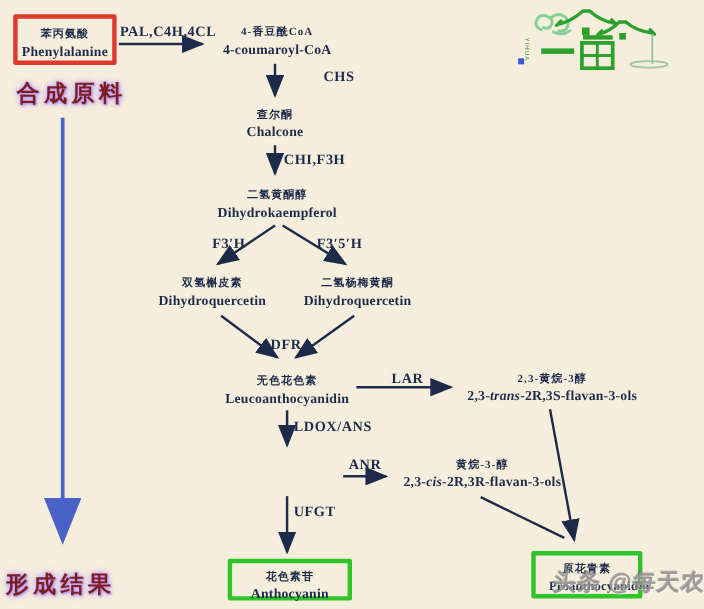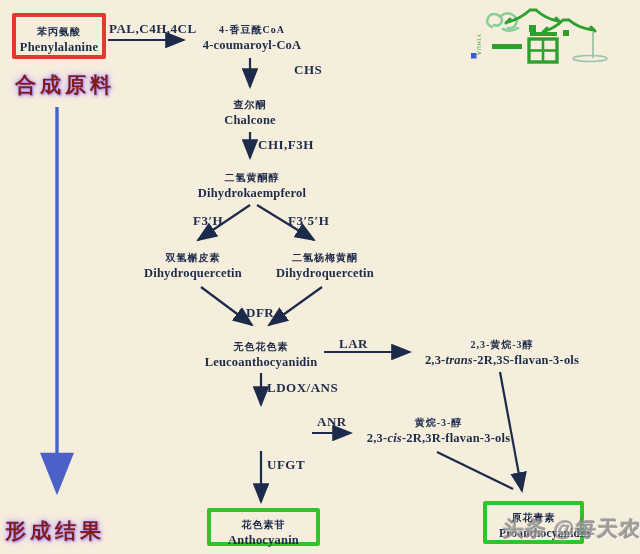--- a/index.html
+++ b/index.html
@@ -128,21 +128,21 @@
     <div class="zh">原花青素</div>
     <div class="en" style="font-size:11.5px;padding-left:12px;">Proanthocyanidin</div>
   </div>
 
   <div class="enzyme" style="left:109px;top:21px;">PAL,C4H,4CL</div>
   <div class="enzyme" style="left:262px;top:62px;margin-left:32px;">CHS</div>
   <div class="enzyme" style="left:258px;top:137px;">CHI,F3H</div>
   <div class="enzyme" style="left:193px;top:213px;">F3′H</div>
   <div class="enzyme" style="left:288px;top:213px;">F3′5′H</div>
   <div class="enzyme" style="left:246px;top:305px;">DFR</div>
-  <div class="enzyme" style="left:339px;top:336px;text-align:center;">LAR</div>
+  <div class="enzyme" style="left:356px;top:336px;text-align:center;">LAR</div>
   <div class="enzyme" style="left:267px;top:380px;">LDOX/ANS</div>
   <div class="enzyme" style="left:317px;top:414px;">ANR</div>
   <div class="enzyme" style="left:267px;top:457px;">UFGT</div>
 
   <div class="anno" style="left:15px;top:71px;">合成原料</div>
   <div class="anno" style="left:5px;top:517px;">形成结果</div>
 
   <div class="logo" aria-label="一画">
     <svg width="180" height="72" viewBox="458 2 180 72">
 

